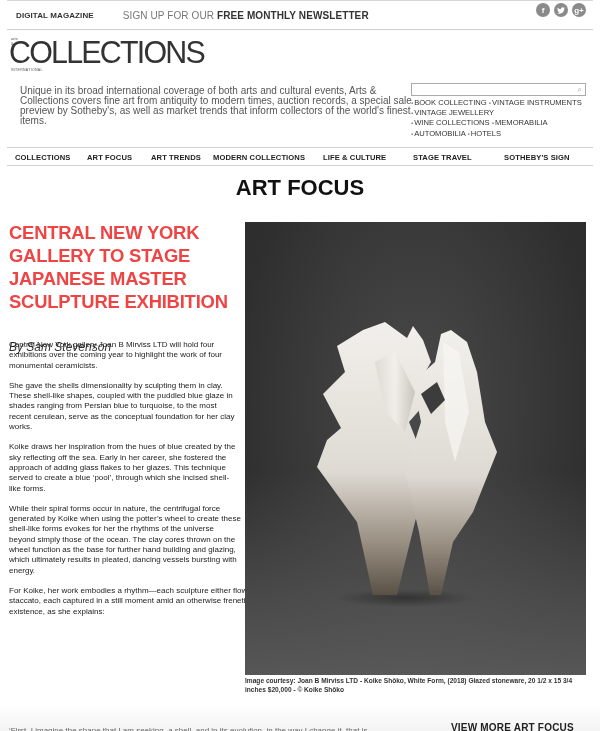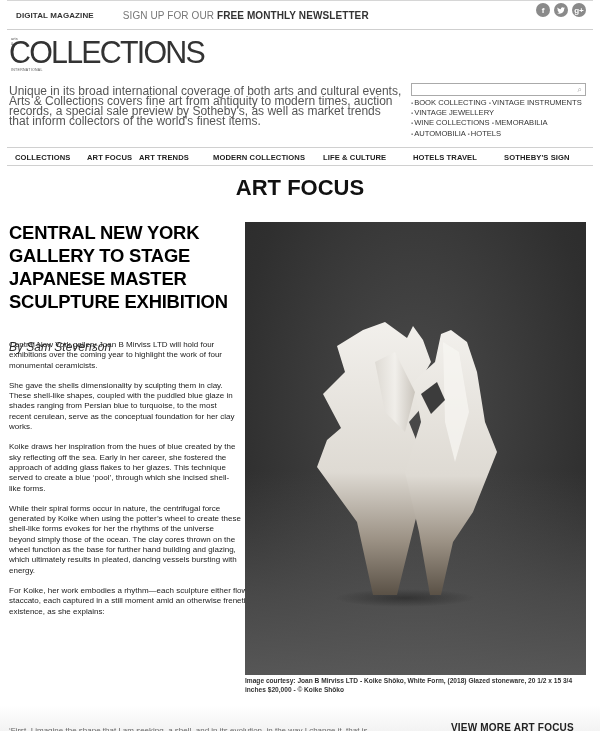--- a/index.html
+++ b/index.html
@@ -11,33 +11,33 @@
   .topbar .signup { font-size: 10px; color: #777; margin-left: 29px; letter-spacing: 0.1px; }
   .topbar .signup b { color: #333; font-weight: bold; }
   .social { position: absolute; right: 7px; top: 2px; display: flex; gap: 4px; }
   .social .ic { width: 14px; height: 14px; border-radius: 50%; background: #8a8a8a; color: #fff; font-size: 8px; font-weight: bold; display: flex; align-items: center; justify-content: center; }
 
   .logo { position: absolute; left: 9px; top: 36px; }
   .logo .small-top { font-size: 4px; color: #555; position: absolute; left: 2px; top: 0px; }
   .logo .main { font-family: "Liberation Sans", sans-serif; font-size: 31px; font-weight: normal; color: #333; letter-spacing: -1.8px; transform: scaleX(0.98); transform-origin: left; position: absolute; left: 0; top: 2px; line-height: 30px; white-space: nowrap; }
   .logo .small-bottom { font-size: 3.5px; color: #555; position: absolute; left: 2px; top: 32px; letter-spacing: 0.3px; white-space: nowrap; }
 
-  .intro { position: absolute; left: 9px; top: 86px; width: 395px; font-size: 12px; line-height: 10px; color: #555; }
+  .intro { position: absolute; left: 20px; top: 86px; width: 395px; font-size: 10px; line-height: 10px; color: #555; }
 
   .search { position: absolute; left: 411px; top: 83px; width: 175px; height: 13px; border: 1px solid #aaa; background: #fff; }
   .search .sicon { position: absolute; right: 3px; top: 1px; font-size: 8px; color: #999; }
   .cats { position: absolute; left: 411px; top: 98px; width: 180px; font-size: 7.6px; line-height: 10.2px; color: #333; text-transform: uppercase; }
   .cats .bullet { color: #888; font-size: 6px; margin-right: 1px; }
 
   .nav { position: absolute; left: 7px; top: 147px; width: 586px; height: 19px; border-top: 1px solid #d0d0d0; border-bottom: 1px solid #d0d0d0; }
   .nav span { position: absolute; top: 5px; font-size: 7.6px; font-weight: bold; color: #222; white-space: nowrap; letter-spacing: 0.1px; }
 
   .section-title { position: absolute; left: 0; width: 600px; top: 175px; text-align: center; font-size: 22px; color: #111; }
 
-  .headline { position: absolute; left: 9px; top: 221px; width: 235px; font-size: 18.4px; font-weight: bold; line-height: 23px; color: #000000; letter-spacing: -0.2px; }
+  .headline { position: absolute; left: 9px; top: 221px; width: 235px; font-size: 18.4px; font-weight: bold; line-height: 23px; color: #ef4444; letter-spacing: -0.2px; }
   .byline { position: absolute; left: 9px; top: 340px; font-size: 12px; font-style: italic; color: #333; }
 
   .body-text { position: absolute; left: 9px; top: 340px; width: 232px; font-size: 8px; line-height: 10.3px; color: #222; }
   .body-text p { margin-bottom: 10px; }
   .body-text p.wide { width: 272px; }
 
   .photo { position: absolute; left: 245px; top: 222px; width: 341px; height: 453px; overflow: hidden;
     background: radial-gradient(ellipse at 50% 40%, #4a4a4a 0%, #3a3a3a 45%, #2f2f2f 75%, #2a2a2a 100%); }
   .photo .floor { position: absolute; left: 0; bottom: 0; width: 100%; height: 45%; background: linear-gradient(to bottom, rgba(80,80,80,0) 0%, rgba(95,95,95,0.55) 60%, rgba(105,105,105,0.7) 100%); }
   .caption { position: absolute; left: 245px; top: 677px; width: 345px; font-size: 6.6px; line-height: 8.6px; font-weight: bold; color: #333; }
@@ -81,24 +81,24 @@
   <span class="bullet">▪</span><span>VINTAGE JEWELLERY</span><br>
   <span class="bullet">▪</span><span>WINE COLLECTIONS</span>
   <span class="bullet">▪</span><span>MEMORABILIA</span><br>
   <span class="bullet">▪</span><span>AUTOMOBILIA</span>
   <span class="bullet">▪</span><span>HOTELS</span>
 </div>
 
 <div class="nav">
   <span style="left:8px">COLLECTIONS</span>
   <span style="left:80px">ART FOCUS</span>
-  <span style="left:132px">ART TRENDS</span>
+  <span style="left:144px">ART TRENDS</span>
   <span style="left:206px">MODERN COLLECTIONS</span>
   <span style="left:316px">LIFE &amp; CULTURE</span>
-  <span style="left:406px">HOTELS TRAVEL</span>
+  <span style="left:406px">STAGE TRAVEL</span>
   <span style="left:497px">SOTHEBY'S SIGN</span>
 </div>
 
 <h1 class="section-title">ART FOCUS</h1>
 
 <h2 class="headline">CENTRAL NEW YORK GALLERY TO STAGE JAPANESE MASTER SCULPTURE EXHIBITION</h2>
 <div class="byline">By Sam Stevenson</div>
 
 <div class="body-text">
   <p>Central New York gallery Joan B Mirviss LTD will hold four exhibitions over the coming year to highlight the work of four monumental ceramicists.</p>

